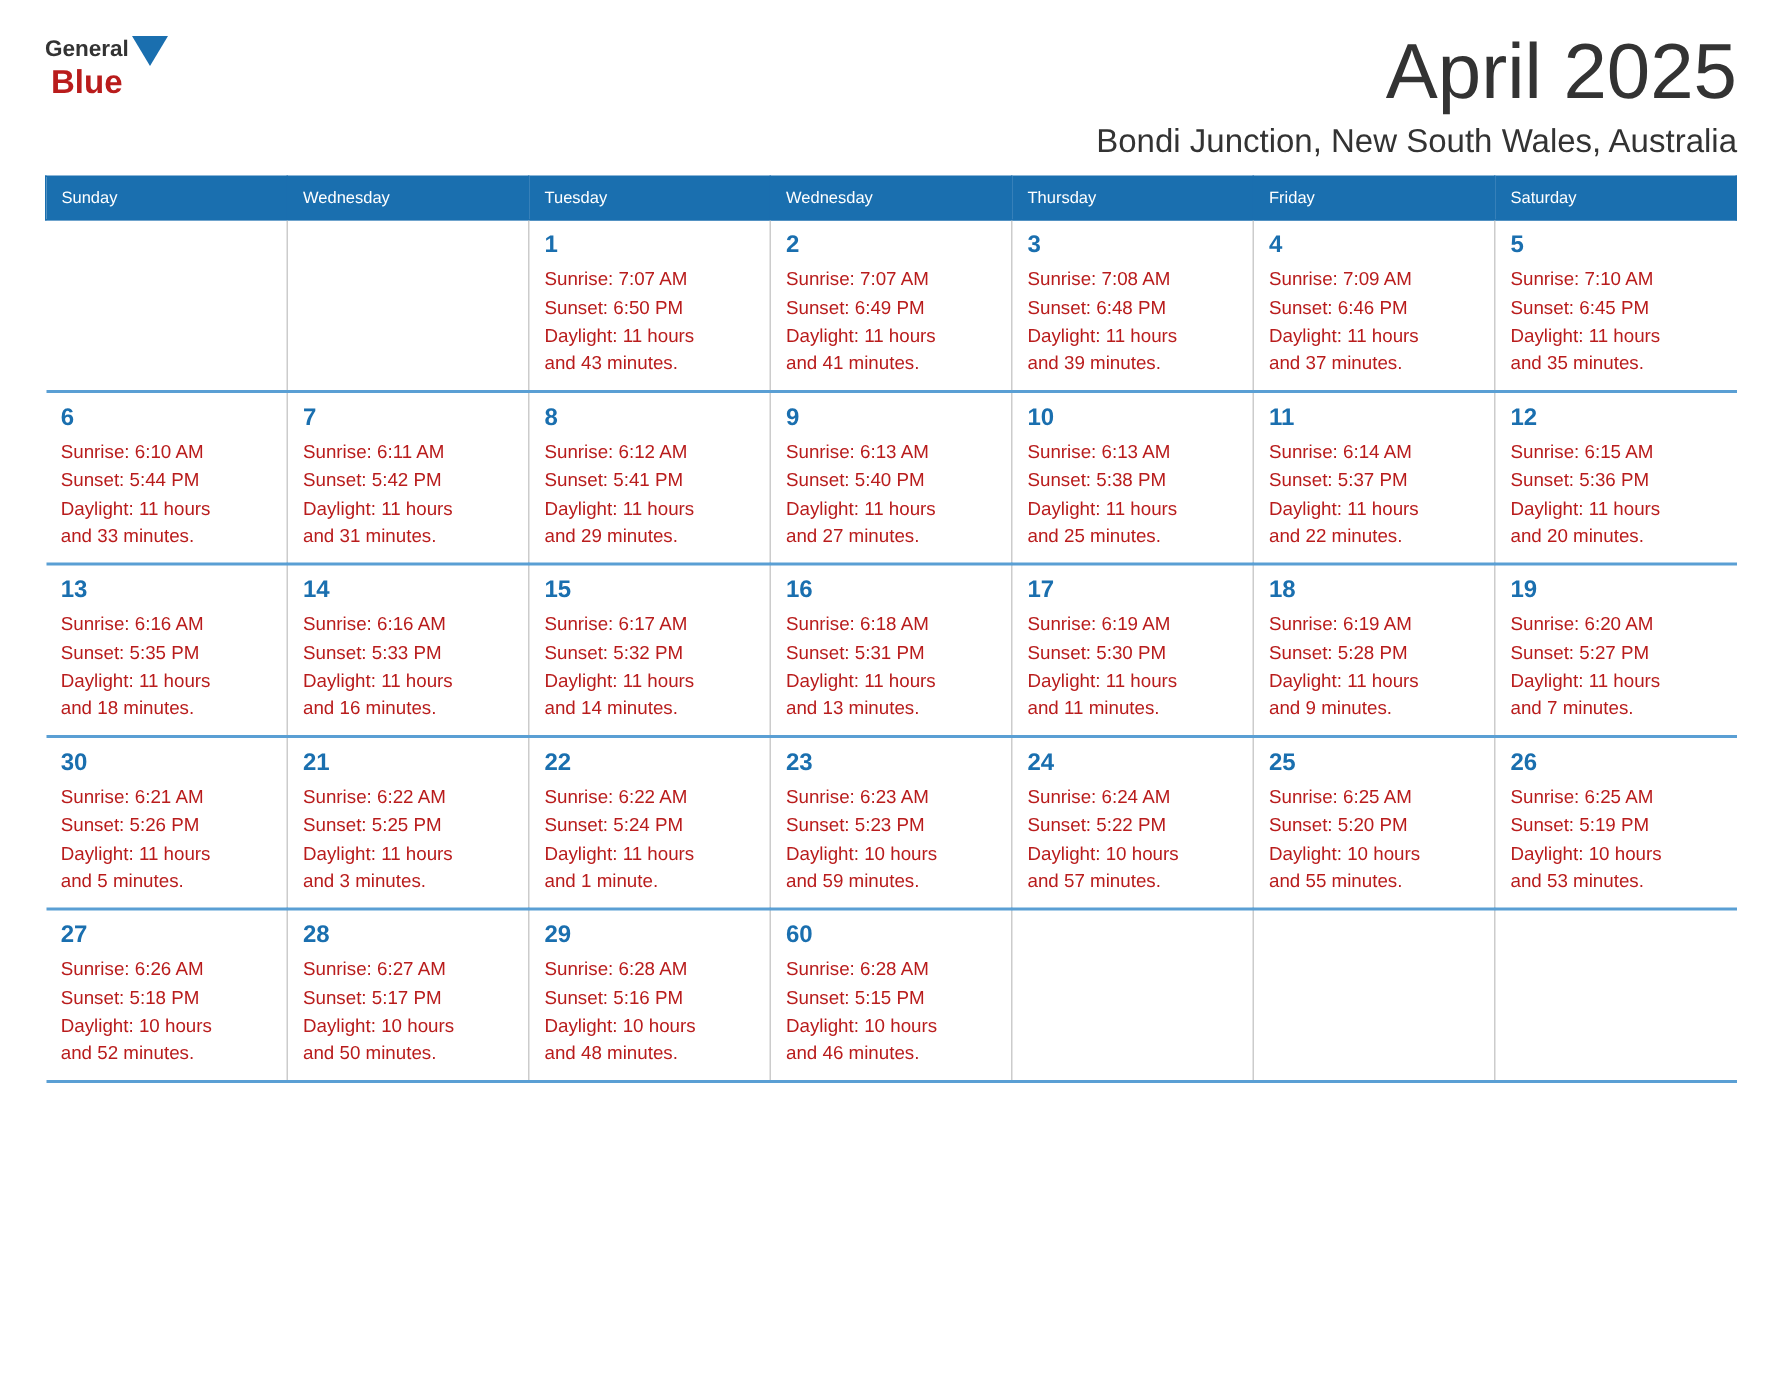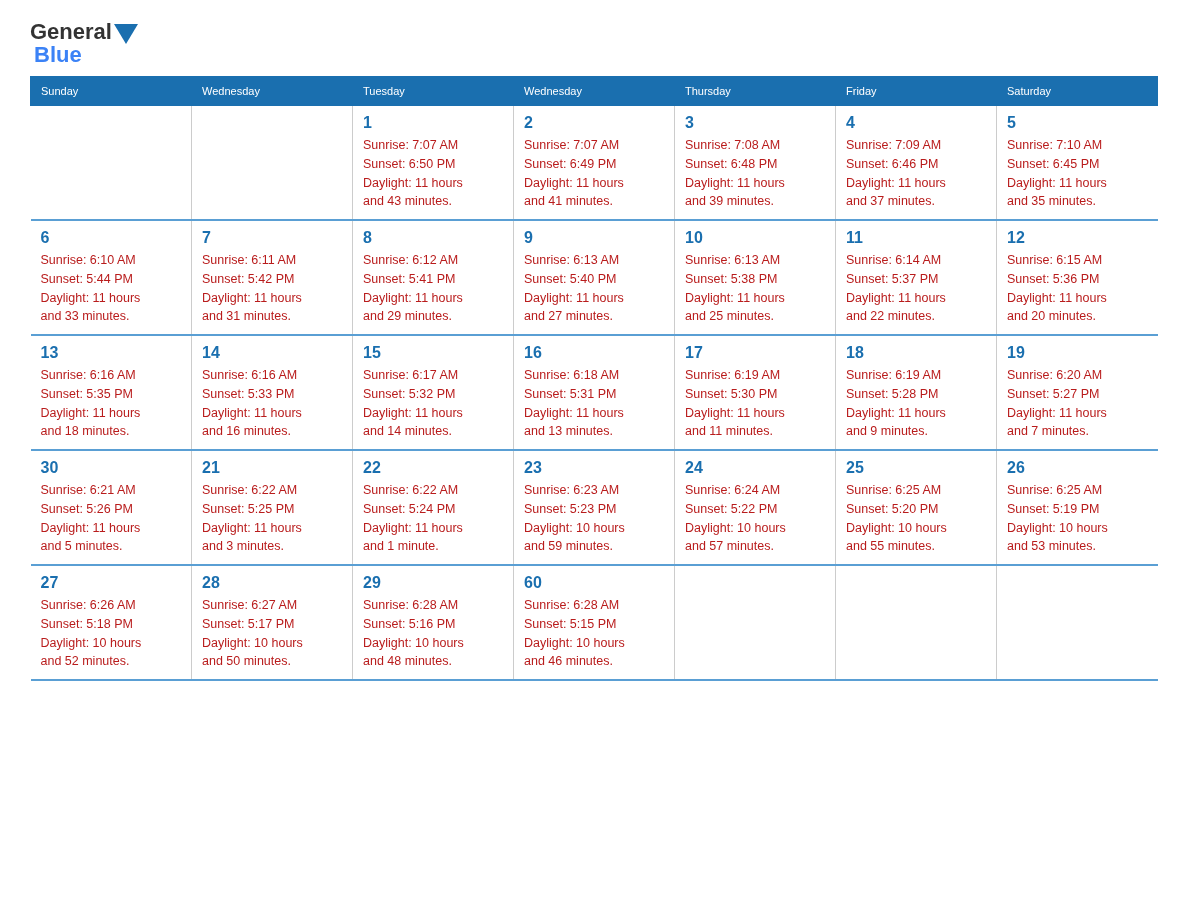--- a/index.html
+++ b/index.html
@@ -15,28 +15,28 @@
       justify-content: space-between;
       align-items: flex-start;
       margin-bottom: 10px;
     }
     .logo {
       display: flex;
       align-items: center;
       gap: 4px;
     }
     .logo-text-general {
-      font-size: 22px;
+      font-size: 15px;
       font-weight: bold;
       color: #333;
     }
     .logo-text-blue {
       font-size: 22px;
       font-weight: bold;
-      color: #3b82f6;
+      color: #b91c1c;
     }
     .logo-triangle {
       width: 0;
       height: 0;
       border-left: 12px solid transparent;
       border-right: 12px solid transparent;
       border-top: 20px solid #1a6faf;
       margin-left: 2px;
       margin-top: 4px;
     }
@@ -108,20 +108,24 @@
 <div class="header">
   <div class="logo">
     <div style="display:flex; flex-direction:column; line-height:1;">
       <div style="display:flex; align-items:center;">
         <span class="logo-text-general">General</span>
         <div class="logo-triangle"></div>
       </div>
       <span class="logo-text-blue" style="margin-left:4px;">Blue</span>
     </div>
   </div>
+  <div class="title-block">
+    <div class="month-title">April 2025</div>
+    <div class="location-title">Bondi Junction, New South Wales, Australia</div>
+  </div>
 </div>
 
 <table class="calendar">
   <thead>
     <tr>
     <th>Sunday</th>
         <th>Wednesday</th>
         <th>Tuesday</th>
         <th>Wednesday</th>
         <th>Thursday</th>

